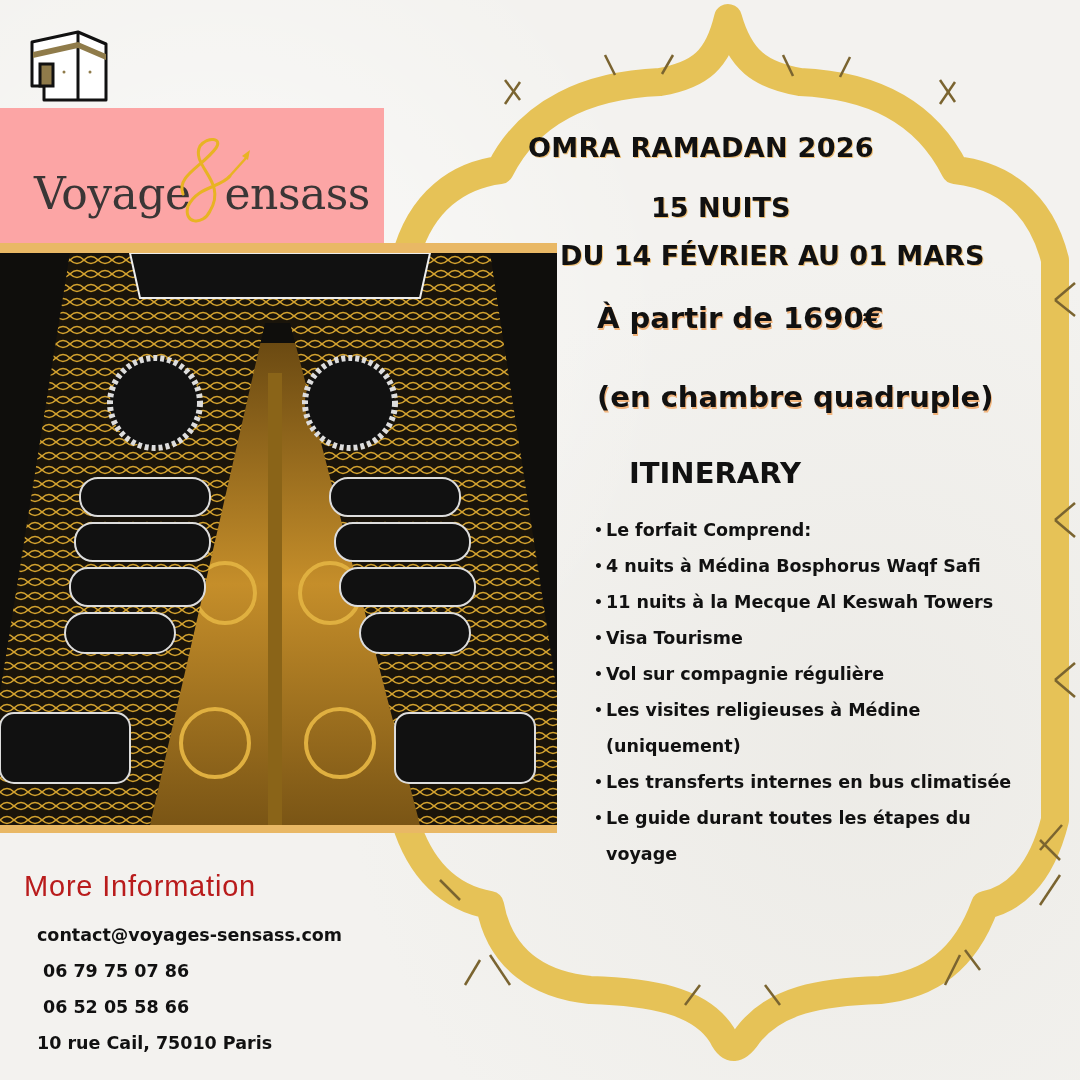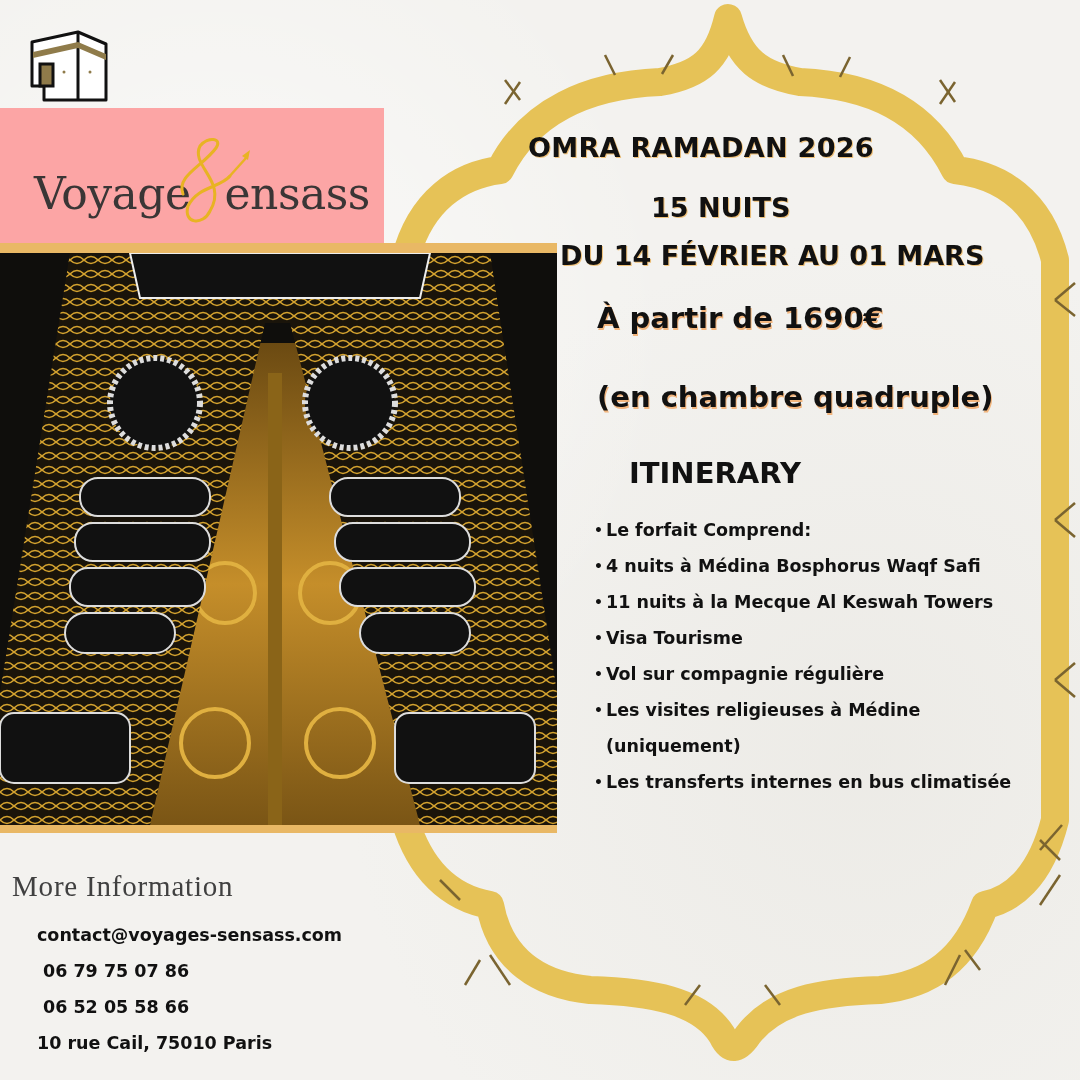--- a/index.html
+++ b/index.html
@@ -34,22 +34,22 @@
   .title { left:528px; top:132px; font-size:27px; text-shadow:1px 1px 0 #f0c27a; letter-spacing:0.3px; }
   .nights { left:651px; top:192px; font-size:27px; text-shadow:1px 1px 0 #f0c27a; }
   .dates { left:560px; top:240px; font-size:27px; text-shadow:1px 1px 0 #f0c27a; }
   .price { left:597px; top:301px; font-size:29px; text-shadow:1px 2px 0 #f2b57d; }
   .room { left:597px; top:360px; font-size:29px; text-shadow:1px 2px 0 #f2b57d;margin-top:20px; }
   .itin { left:597px; top:456px; font-size:29px;margin-left:32px; }
   .list { position:absolute; left:590px; top:508px; width:420px; margin:4px; padding:0; list-style:none; }
   .list li { font-weight:bold; font-size:17.5px; line-height:36px; color:#111; position:relative; padding-left:12px; }
   .list li::before { content:"•"; position:absolute; left:0; font-size:14px; }
   .more-title {
-    position:absolute; left:12px; top:870px; font-size:29px; color:#404040;
-    font-family:Liberation Serif, serif; letter-spacing:0.8px;
+    position:absolute; left:24px; top:870px; font-size:29px; color:#b91c1c;
+    font-family:Liberation Sans, sans-serif; letter-spacing:0.8px;
   }
   .contact { position:absolute; left:18px; font-weight:bold; font-size:17.5px; color:#111;margin-left:19px; }
 </style>
 </head>
 <body>
 
 <svg class="frame-svg" viewBox="0 0 1080 1080">
   <path d="M 728 18
        C 740 60, 760 75, 800 82
        C 870 85, 925 110, 955 170
@@ -163,19 +163,20 @@
 
 <div class="text itin">ITINERARY</div>
 <ul class="list">
   <li>Le forfait Comprend:</li>
   <li>4 nuits à Médina Bosphorus Waqf Safi</li>
   <li>11 nuits à la Mecque Al Keswah Towers</li>
   <li>Visa Tourisme</li>
   <li>Vol sur compagnie régulière</li>
   <li> Les visites religieuses à Médine (uniquement)</li>
   <li>Les transferts internes en bus climatisée</li>
+  <li>Le guide durant toutes les étapes du voyage</li>
 </ul>
 
 <div class="more-title">More Information</div>
 <div class="contact" style="top:925px;">contact@voyages-sensass.com</div>
 <div class="contact" style="top:961px; left:24px;">06 79 75 07 86</div>
 <div class="contact" style="top:997px; left:24px;">06 52 05 58 66</div>
 <div class="contact" style="top:1033px;">10 rue Cail, 75010 Paris</div>
 
 </body></html>

